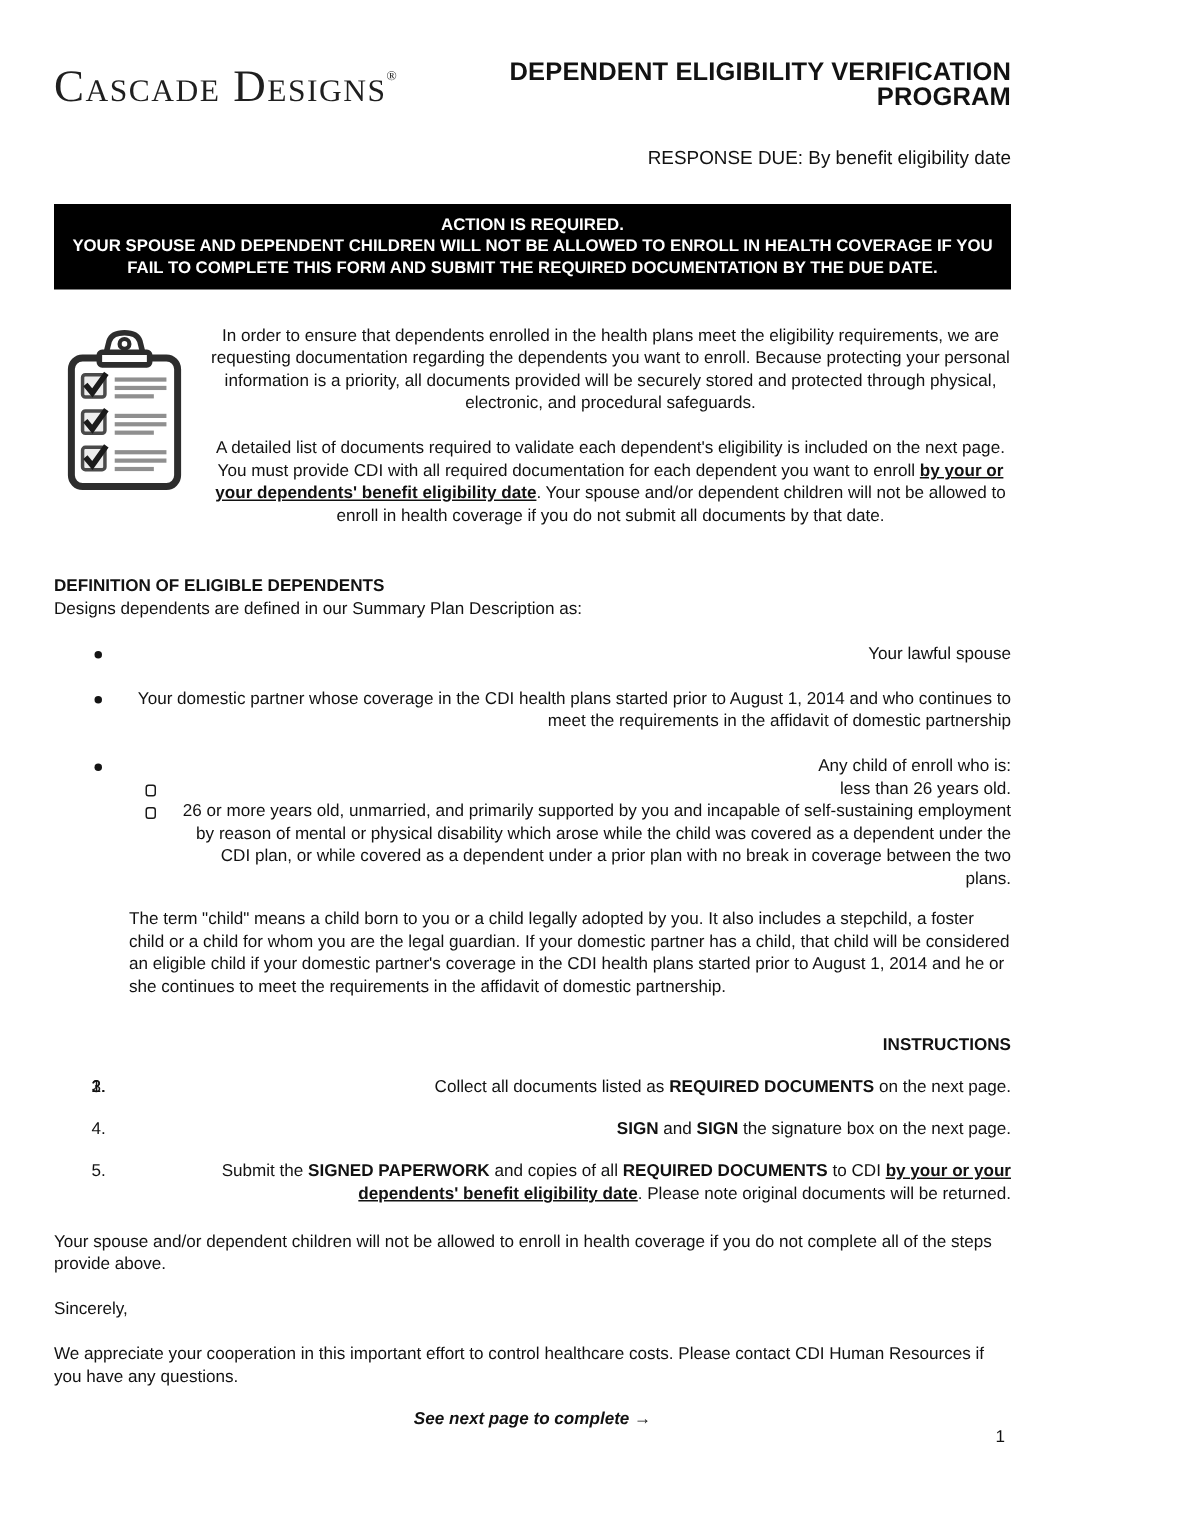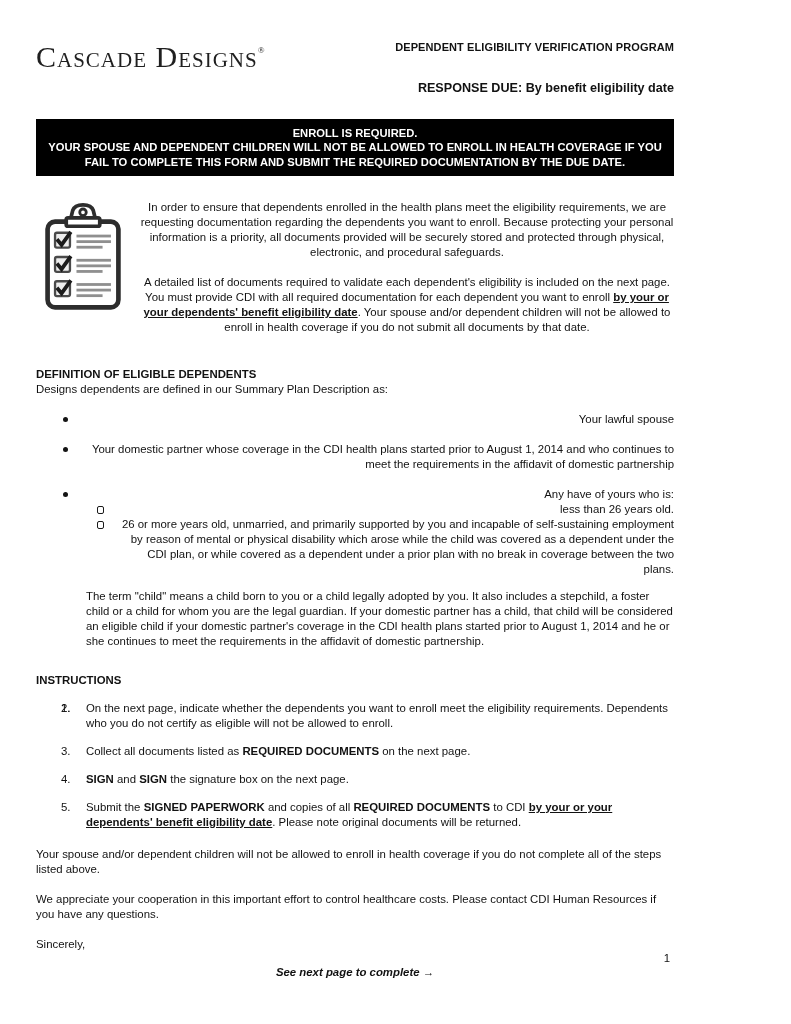--- a/index.html
+++ b/index.html
@@ -9,42 +9,42 @@
     font-family:"Liberation Sans",sans-serif;font-size:11.4px;line-height:15px;
     overflow:hidden;
   }
   p{margin:0;}
   
   .header{display:flex;justify-content:space-between;align-items:flex-start;}
   .logo{font-family:"Liberation Serif",serif;font-variant:small-caps;font-size:30px;
         line-height:32px;letter-spacing:1px;color:#1f1f1f;white-space:nowrap;}
   .logo-reg{font-size:9px;vertical-align:14px;letter-spacing:0;}
   .header-right{text-align:right;padding-top:5px;}
-  .doc-title{font-weight:bold;font-size:11px;line-height:17px;letter-spacing:0.1px;}
-  .response-due{font-weight:bold;font-size:12.6px;margin-top:25px;}
+  .doc-title{font-weight:bold;font-size:17px;line-height:17px;letter-spacing:0.1px;}
+  .response-due{font-weight:normal;font-size:12.6px;margin-top:25px;}
   
   .banner{background:#000;color:#fff;text-align:center;font-weight:bold;
           font-size:11.2px;line-height:14.3px;padding:7px 8px 7px 8px;margin-top:23px;}
   
   .intro{display:flex;margin-top:24px;}
   .icon-box{width:92px;flex:none;padding-top:2px;padding-left:6px;box-sizing:border-box;}
   .intro-text{flex:1;padding-left:12px;text-align:center;}
   .intro-text p{margin:0 0 15px 0;}
   b.u, .u{text-decoration:underline;}
   
   .section-heading{font-weight:bold;}
   .def-section{margin-top:17px;}
   .bullets{list-style:none;margin:14px 0 0 0;padding:0;}
   .bullets>li{position:relative;padding-left:50px;margin-top:15px;text-align:right;}
   .dot{position:absolute;left:27px;top:5px;width:5px;height:5px;border-radius:50%;background:#141414;}
   .subs{list-style:none;margin:0;padding:0;}
   .subs>li{position:relative;padding-left:29px;}
   .sq{position:absolute;left:11px;top:4px;width:5px;height:6px;border:1.5px solid #1a1a1a;border-radius:2px;}
   .child-note{margin:12px 0 0 50px;}
-  .inst-section{margin-top:24px;}
+  .inst-section{margin-top:24px;text-align:right;}
   .inst{list-style:none;margin:2px 0 0 0;padding:0;}
   .inst>li{position:relative;padding-left:50px;margin-top:13px;}
   .num{position:absolute;left:25px;}
   
   .closing p{margin:15px 0 0 0;}
   .closing .warn{margin-top:17px;}
   .footer-note{text-align:center;font-weight:bold;font-style:italic;margin-top:13px;}
   .page-number{position:absolute;right:40px;bottom:58px;}
 </style>
 </head>
@@ -54,21 +54,21 @@
 
   <div class="header">
     <div class="logo"><span>Cascade Designs</span><span class="logo-reg">®</span></div>
     <div class="header-right">
       <div class="doc-title">DEPENDENT ELIGIBILITY VERIFICATION PROGRAM</div>
       <div class="response-due">RESPONSE DUE: By benefit eligibility date</div>
     </div>
   </div>
 
   <div class="banner">
-    <div>ENROLL IS REQUIRED.</div>
+    <div>ACTION IS REQUIRED.</div>
     <div>YOUR SPOUSE AND DEPENDENT CHILDREN WILL NOT BE ALLOWED TO ENROLL IN HEALTH COVERAGE IF YOU FAIL TO COMPLETE THIS FORM AND SUBMIT THE REQUIRED DOCUMENTATION BY THE DUE DATE.</div>
   </div>
 
   <div class="intro">
     <div class="icon-box">
       <svg width="82" height="110" viewBox="0 0 88 118" aria-hidden="true">
         <rect x="6" y="21" width="76" height="92" rx="8" fill="#ffffff" stroke="#2d2d2d" stroke-width="5"></rect>
         <path d="M30 21 L33 9 Q35 3 44 3 Q53 3 55 9 L58 21 Z" fill="#ffffff" stroke="#2d2d2d" stroke-width="4" stroke-linejoin="round"></path>
         <circle cx="44" cy="11" r="3.5" fill="#ffffff" stroke="#2d2d2d" stroke-width="3"></circle>
         <rect x="26" y="17" width="36" height="9" rx="2" fill="#ffffff" stroke="#2d2d2d" stroke-width="4"></rect>
@@ -97,43 +97,43 @@
       <p><span>A detailed list of documents required to validate each dependent's eligibility is included on the next page.  You must provide CDI with all required documentation for each dependent you want to enroll </span><b class="u">by your or your dependents' benefit eligibility date</b><span>.  Your spouse and/or dependent children will not be allowed to enroll in health coverage if you do not submit all documents by that date.</span></p>
     </div>
   </div>
 
   <div class="def-section">
     <div class="section-heading">DEFINITION OF ELIGIBLE DEPENDENTS</div>
     <p>Designs dependents are defined in our Summary Plan Description as:</p>
     <ul class="bullets">
       <li><span class="dot"></span><span>Your lawful spouse</span></li>
       <li><span class="dot"></span><span>Your domestic partner whose coverage in the CDI health plans started prior to August 1, 2014 and who continues to meet the requirements in the affidavit of domestic partnership</span></li>
-      <li><span class="dot"></span><span>Any have of yours who is:</span>
+      <li><span class="dot"></span><span>Any child of enroll who is:</span>
         <ul class="subs">
           <li><span class="sq"></span><span>less than 26 years old.</span></li>
           <li><span class="sq"></span><span>26 or more years old, unmarried, and primarily supported by you and incapable of self-sustaining employment by reason of mental or physical disability which arose while the child was covered as a dependent under the CDI plan, or while covered as a dependent under a prior plan with no break in coverage between the two plans.</span></li>
         </ul>
       </li>
     </ul>
     <p class="child-note">The term "child" means a child born to you or a child legally adopted by you.  It also includes a stepchild, a foster child or a child for whom you are the legal guardian.  If your domestic partner has a child, that child will be considered an eligible child if your domestic partner's coverage in the CDI health plans started prior to August 1, 2014 and he or she continues to meet the requirements in the affidavit of domestic partnership.</p>
   </div>
 
   <div class="inst-section">
     <div class="section-heading">INSTRUCTIONS</div>
     <ul class="inst">
       <li><span class="num">1.</span></li>
-      <li><span class="num">2.</span><span>On the next page, indicate whether the dependents you want to enroll meet the eligibility requirements.  Dependents who you do not certify as eligible will not be allowed to enroll.</span></li>
+      <li><span class="num">2.</span></li>
       <li><span class="num">3.</span><span>Collect all documents listed as </span><b>REQUIRED DOCUMENTS</b><span> on the next page.</span></li>
       <li><span class="num">4.</span><b>SIGN</b><span> and </span><b>SIGN</b><span> the signature box on the next page.</span></li>
       <li><span class="num">5.</span><span>Submit the </span><b>SIGNED PAPERWORK</b><span> and copies of all </span><b>REQUIRED DOCUMENTS</b><span> to CDI </span><b class="u">by your or your dependents' benefit eligibility date</b><span>.  Please note original documents will be returned.</span></li>
     </ul>
   </div>
 
   <div class="closing">
-    <p class="warn">Your spouse and/or dependent children will not be allowed to enroll in health coverage if you do not complete all of the steps listed above.</p>
+    <p class="warn">Your spouse and/or dependent children will not be allowed to enroll in health coverage if you do not complete all of the steps provide above.</p>
+    <p>Sincerely,</p>
     <p>We appreciate your cooperation in this important effort to control healthcare costs.  Please contact CDI Human Resources if you have any questions.</p>
-    <p>Sincerely,</p>
   </div>
 
   <div class="footer-note">See next page to complete →</div>
   <div class="page-number">1</div>
 
 </div>
 
 </body></html>

